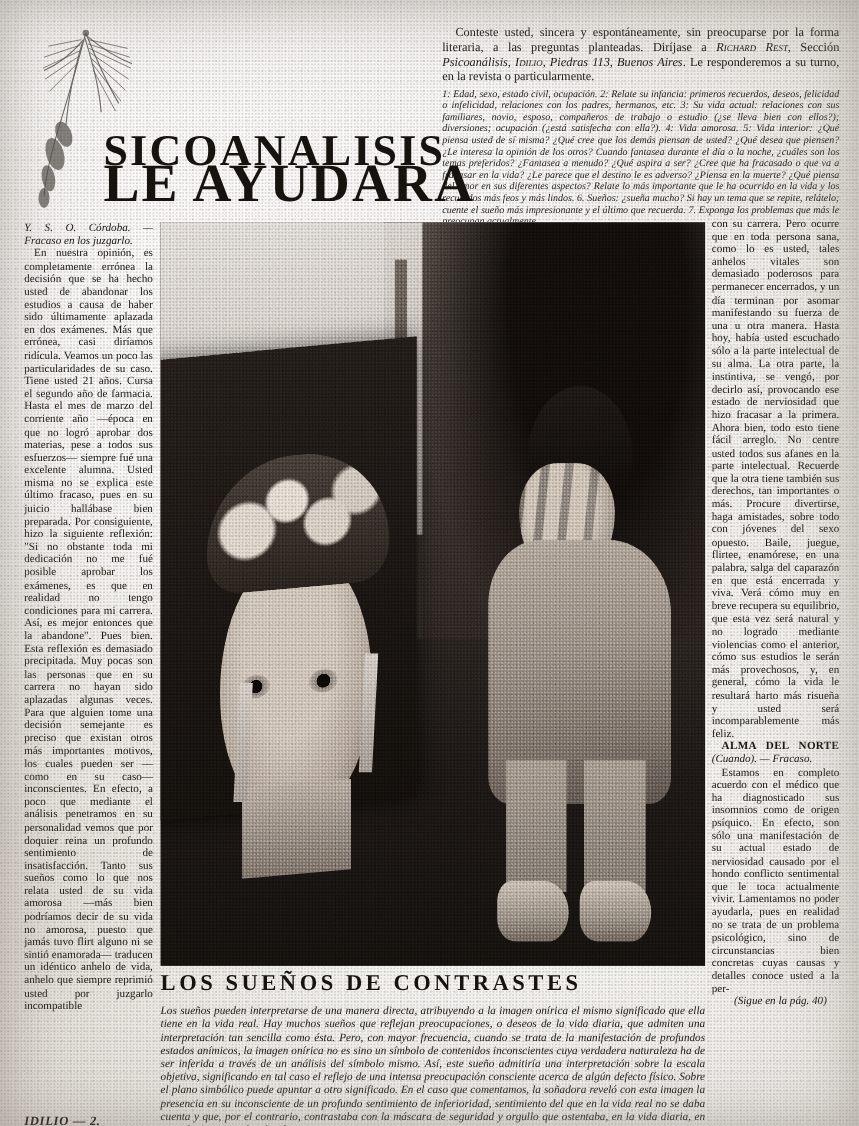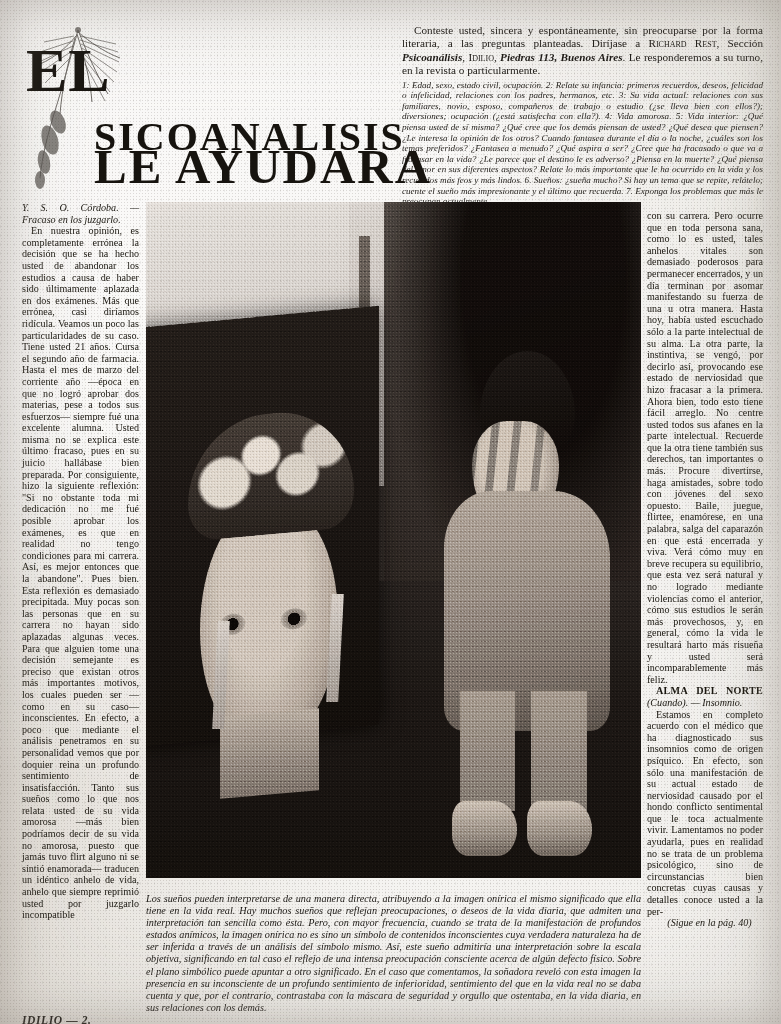--- a/index.html
+++ b/index.html
@@ -69,36 +69,36 @@
   }
 
   
   .instr{
     position:absolute;left:380px;top:-2px;width:361px;
   }
   .instr .lead{
     font-size:11.2px;line-height:13.4px;text-align:justify;
     text-indent:12px;color:#1b1814;
   }
-  .instr .lead .sc{font-variant:small-caps;}
-  .instr .lead i{font-style:italic;font-weight:bold;}
+  .instr .lead .sc{font-variant:small-caps;font-style:italic;}
+  .instr .lead i{font-style:italic;}
   .instr .qs{
     margin-top:2px;
     font-size:9.1px;line-height:10.6px;text-align:justify;
     font-style:italic;color:#201d19;
   }
 
   
   .colL{
     position:absolute;left:0;top:176px;width:117px;
     font-size:10.1px;line-height:11.6px;text-align:justify;
     hyphens:auto;color:#19160f;
   }
   .colR{
-    position:absolute;left:625px;top:184px;width:116px;
+    position:absolute;left:625px;top:172px;width:116px;
     font-size:10.1px;line-height:11.6px;text-align:justify;
     hyphens:auto;color:#19160f;
   }
   .colL p,.colR p{margin:0 0 0 0;text-indent:9px;}
   .colL p.noind,.colR p.noind{text-indent:0;}
   .sig{font-style:italic;}
   .sig b{font-style:normal;font-weight:bold;letter-spacing:.3px;}
   .cont{font-style:italic;text-align:center;text-indent:0;margin-top:1px;}
 
   
@@ -258,41 +258,40 @@
         </g>
         <g fill="#2b2621" opacity=".72">
           <ellipse cx="30" cy="118" rx="8" ry="15" transform="rotate(-16 30 118)"></ellipse>
           <ellipse cx="24" cy="140" rx="6" ry="12" transform="rotate(-10 24 140)"></ellipse>
           <ellipse cx="38" cy="100" rx="7" ry="12" transform="rotate(-22 38 100)"></ellipse>
           <ellipse cx="20" cy="158" rx="5" ry="9"></ellipse>
           <circle cx="58" cy="8" r="3"></circle>
         </g>
       </svg>
 
-      <div class="el">EL</div>
       <div class="hl2">SICOANALISIS</div>
       <div class="hl3">LE AYUDARA</div>
 
       <div class="instr">
         <div class="lead"><span>Conteste usted, sincera y espontáneamente, sin preocuparse por la forma literaria, a las preguntas planteadas. Diríjase a </span><span class="sc">Richard Rest</span><span>, Sección </span><i>Psicoanálisis</i><span>, </span><span class="sc">Idilio</span><span>, </span><i>Piedras 113, Buenos Aires</i><span>. Le responderemos a su turno, en la revista o particularmente.</span></div>
         <div class="qs">1: Edad, sexo, estado civil, ocupación. 2: Relate su infancia: primeros recuerdos, deseos, felicidad o infelicidad, relaciones con los padres, hermanos, etc. 3: Su vida actual: relaciones con sus familiares, novio, esposo, compañeros de trabajo o estudio (¿se lleva bien con ellos?); diversiones; ocupación (¿está satisfecha con ella?). 4: Vida amorosa. 5: Vida interior: ¿Qué piensa usted de sí misma? ¿Qué cree que los demás piensan de usted? ¿Qué desea que piensen? ¿Le interesa la opinión de los otros? Cuando fantasea durante el día o la noche, ¿cuáles son los temas preferidos? ¿Fantasea a menudo? ¿Qué aspira a ser? ¿Cree que ha fracasado o que va a fracasar en la vida? ¿Le parece que el destino le es adverso? ¿Piensa en la muerte? ¿Qué piensa del amor en sus diferentes aspectos? Relate lo más importante que le ha ocurrido en la vida y los recuerdos más feos y más lindos. 6. Sueños: ¿sueña mucho? Si hay un tema que se repite, relátelo; cuente el sueño más impresionante y el último que recuerda. 7. Exponga los problemas que más le preocupan actualmente.</div>
       </div>
     </div>
 
     <div class="colL">
       <p class="noind"><span class="sig">Y. S. O. Córdoba.</span>
         <span class="sig">— Fracaso en los juzgarlo.</span></p>
       <p>En nuestra opinión, es completamente errónea la decisión que se ha hecho usted de abandonar los estudios a causa de haber sido últimamente aplazada en dos exámenes. Más que errónea, casi diríamos ridícula. Veamos un poco las particularidades de su caso. Tiene usted 21 años. Cursa el segundo año de farmacia. Hasta el mes de marzo del corriente año —época en que no logró aprobar dos materias, pese a todos sus esfuerzos— siempre fué una excelente alumna. Usted misma no se explica este último fracaso, pues en su juicio hallábase bien preparada. Por consiguiente, hizo la siguiente reflexión: "Si no obstante toda mi dedicación no me fué posible aprobar los exámenes, es que en realidad no tengo condiciones para mi carrera. Así, es mejor entonces que la abandone". Pues bien. Esta reflexión es demasiado precipitada. Muy pocas son las personas que en su carrera no hayan sido aplazadas algunas veces. Para que alguien tome una decisión semejante es preciso que existan otros más importantes motivos, los cuales pueden ser —como en su caso— inconscientes. En efecto, a poco que mediante el análisis penetramos en su personalidad vemos que por doquier reina un profundo sentimiento de insatisfacción. Tanto sus sueños como lo que nos relata usted de su vida amorosa —más bien podríamos decir de su vida no amorosa, puesto que jamás tuvo flirt alguno ni se sintió enamorada— traducen un idéntico anhelo de vida, anhelo que siempre reprimió usted por juzgarlo incompatible</p>
     </div>
 
     <div class="folio">IDILIO — 2.</div>
 
     <div class="colR">
       <p class="noind">con su carrera. Pero ocurre que en toda persona sana, como lo es usted, tales anhelos vitales son demasiado poderosos para permanecer encerrados, y un día terminan por asomar manifestando su fuerza de una u otra manera. Hasta hoy, había usted escuchado sólo a la parte intelectual de su alma. La otra parte, la instintiva, se vengó, por decirlo así, provocando ese estado de nerviosidad que hizo fracasar a la primera. Ahora bien, todo esto tiene fácil arreglo. No centre usted todos sus afanes en la parte intelectual. Recuerde que la otra tiene también sus derechos, tan importantes o más. Procure divertirse, haga amistades, sobre todo con jóvenes del sexo opuesto. Baile, juegue, flirtee, enamórese, en una palabra, salga del caparazón en que está encerrada y viva. Verá cómo muy en breve recupera su equilibrio, que esta vez será natural y no logrado mediante violencias como el anterior, cómo sus estudios le serán más provechosos, y, en general, cómo la vida le resultará harto más risueña y usted será incomparablemente más feliz.</p>
-      <p><span class="sig"><b>ALMA DEL NORTE</b><span> (Cuando). — </span><span>Insomnio.</span></span></p>
+      <p><span class="sig"><b>ALMA DEL NORTE</b><span> (Cuando). — </span><span>Fracaso.</span></span></p>
       <p>Estamos en completo acuerdo con el médico que ha diagnosticado sus insomnios como de origen psíquico. En efecto, son sólo una manifestación de su actual estado de nerviosidad causado por el hondo conflicto sentimental que le toca actualmente vivir. Lamentamos no poder ayudarla, pues en realidad no se trata de un problema psicológico, sino de circunstancias bien concretas cuyas causas y detalles conoce usted a la per-</p>
       <p class="cont">(Sigue en la pág. 40)</p>
     </div>
 
     <div class="photo">
       <div class="ph-wall"></div>
       <div class="ph-wall2"></div>
       <div class="ph-darkpanel"></div>
       <div class="ph-pole"></div>
       <div class="ph-floor"></div>
@@ -316,20 +315,21 @@
         <div class="legL"></div>
         <div class="legR"></div>
         <div class="bootL"></div>
         <div class="bootR"></div>
       </div>
 
       <div class="ph-noise"></div>
     </div>
 
     <div class="capwrap">
+      <div class="captitle">LOS SUEÑOS DE CONTRASTES</div>
       <div class="capbody">Los sueños pueden interpretarse de una manera directa, atribuyendo a la imagen onírica el mismo significado que ella tiene en la vida real. Hay muchos sueños que reflejan preocupaciones, o deseos de la vida diaria, que admiten una interpretación tan sencilla como ésta. Pero, con mayor frecuencia, cuando se trata de la manifestación de profundos estados anímicos, la imagen onírica no es sino un símbolo de contenidos inconscientes cuya verdadera naturaleza ha de ser inferida a través de un análisis del símbolo mismo. Así, este sueño admitiría una interpretación sobre la escala objetiva, significando en tal caso el reflejo de una intensa preocupación consciente acerca de algún defecto físico. Sobre el plano simbólico puede apuntar a otro significado. En el caso que comentamos, la soñadora reveló con esta imagen la presencia en su inconsciente de un profundo sentimiento de inferioridad, sentimiento del que en la vida real no se daba cuenta y que, por el contrario, contrastaba con la máscara de seguridad y orgullo que ostentaba, en la vida diaria, en sus relaciones con los demás.</div>
     </div>
 
   </div>
 
   <div class="grain"></div>
   <div class="vignette"></div>
 </div>
 
 </body></html>

